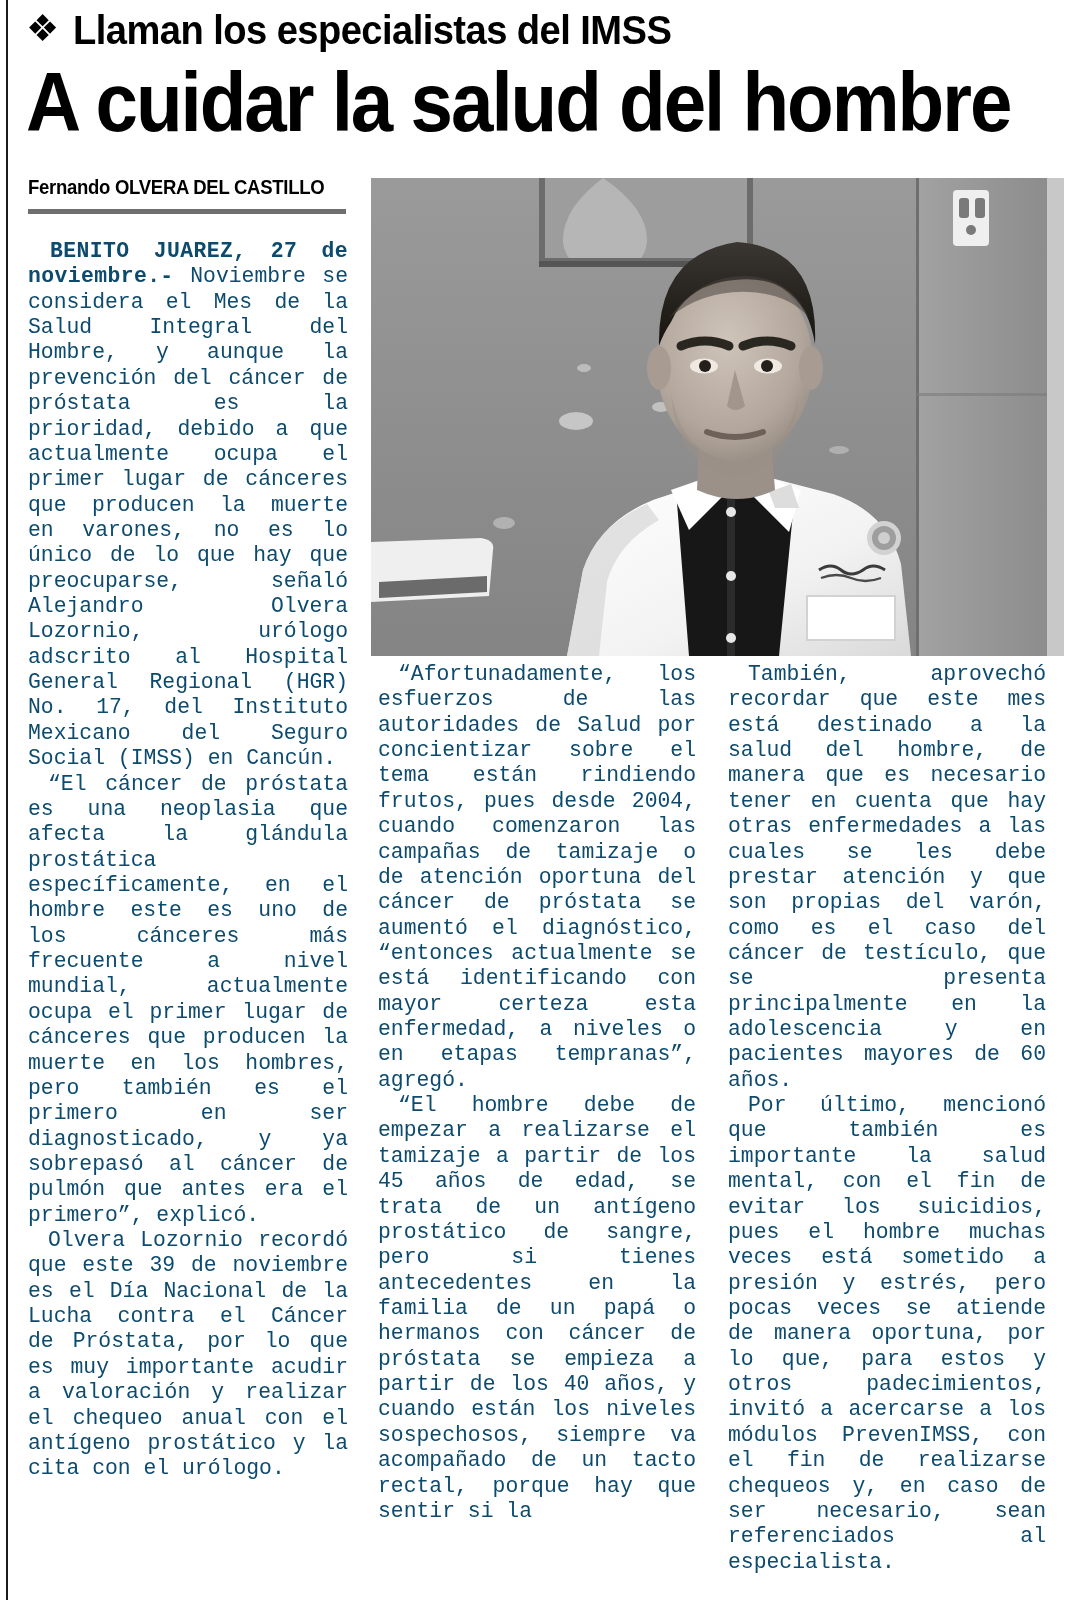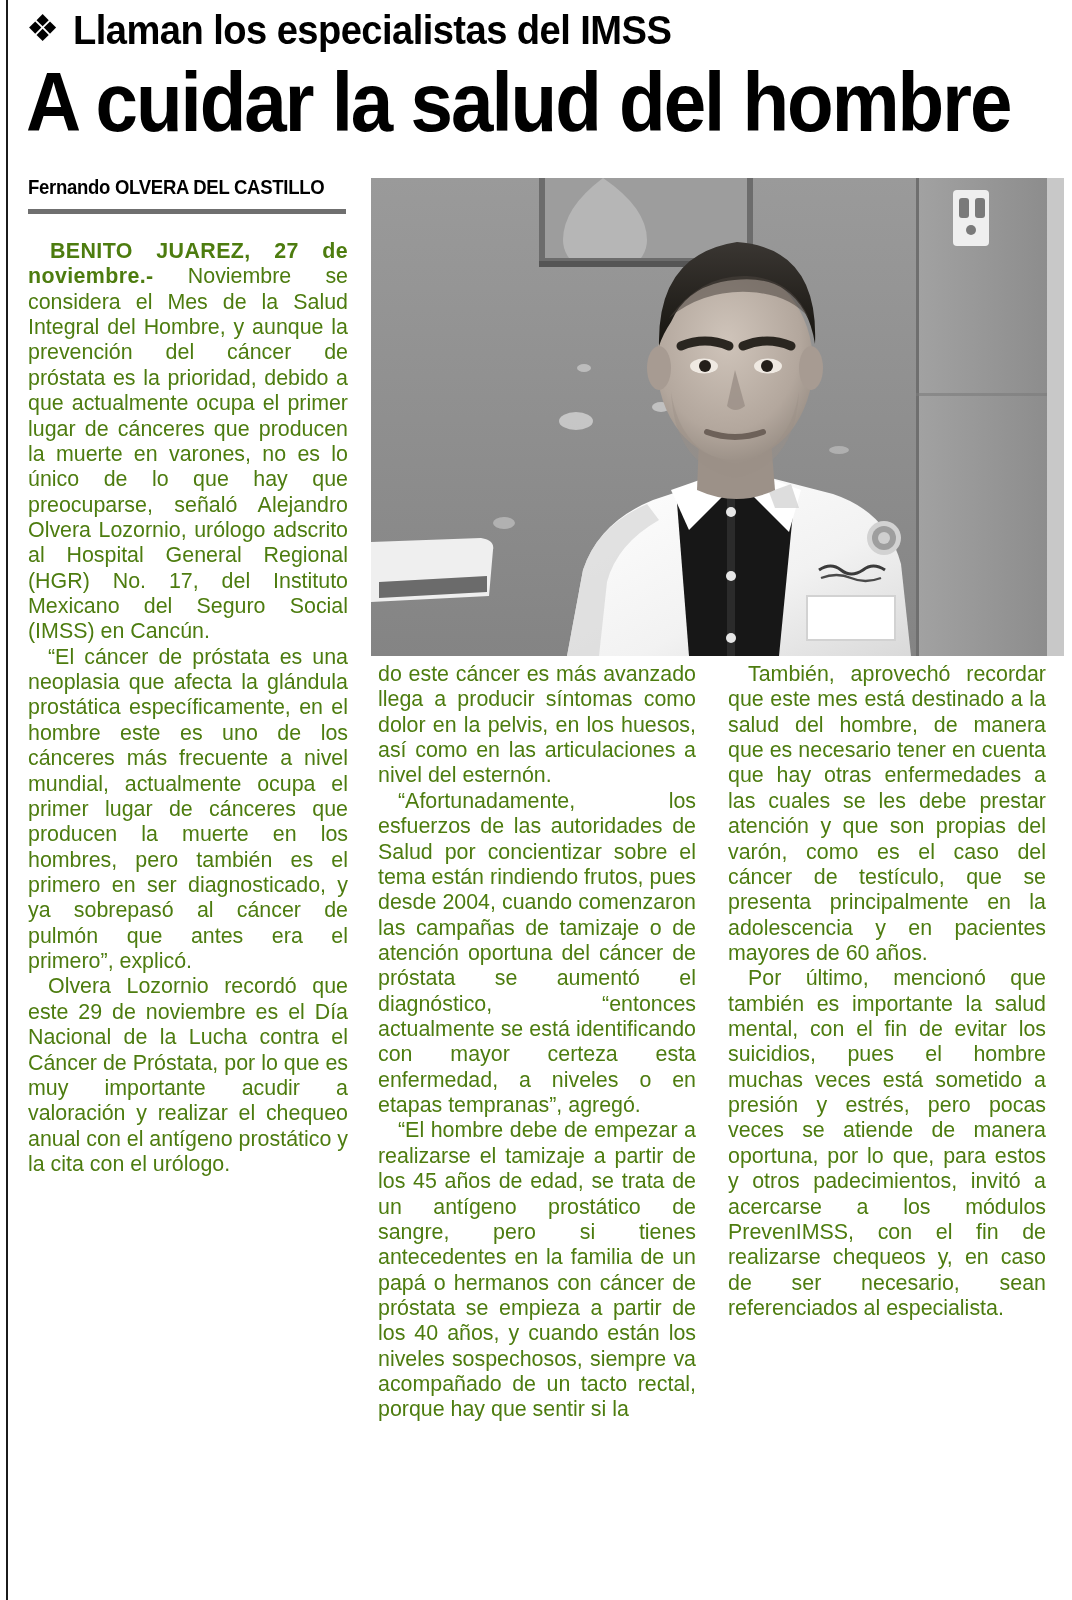--- a/index.html
+++ b/index.html
@@ -118,24 +118,24 @@
     width: 693px;
     height: 478px;
     overflow: hidden;
     background: #8d8d8d;
   }
   .photo svg { display: block; }
 
   
   .col {
     position: absolute;
-    font-family: Liberation Sans, sans-serif;
+    font-family: Liberation Mono, monospace;
     font-size: 21.4px;
     line-height: 1.185;
-    color: #4d7c0f;
+    color: #0c4a6e;
     text-align: justify;
     text-justify: inter-word;
     hyphens: manual;
   }
   .col p {
     margin: 0;
     text-indent: 20px;
   }
   .col p.first {
     text-indent: 22px;
@@ -282,25 +282,24 @@
         <circle cx="513" cy="360" r="12" fill="#9e9e9e"></circle>
         <circle cx="513" cy="360" r="6" fill="#cfcfcf"></circle>
 
         <path d="M436 418 L524 418 L524 462 L436 462 Z" fill="#ffffff" stroke="#d2d2d2" stroke-width="2"></path>
       </svg>
     </div>
 
     <div class="col col-1">
       <p class="first"><span class="dateline">BENITO JUAREZ, 27 de noviembre.-</span><span> Noviembre se considera el Mes de la Salud Integral del Hombre, y aunque la prevención del cáncer de próstata es la prioridad, debido a que actualmente ocupa el primer lugar de cánceres que producen la muerte en varones, no es lo único de lo que hay que preocuparse, señaló Alejandro Olvera Lozornio, urólogo adscrito al Hospital General Regional (HGR) No. 17, del Instituto Mexicano del Seguro Social (IMSS) en Cancún.</span></p>
       <p>“El cáncer de próstata es una neoplasia que afecta la glándula prostática específicamente, en el hombre este es uno de los cánceres más frecuente a nivel mundial, actualmente ocupa el primer lugar de cánceres que producen la muerte en los hombres, pero también es el primero en ser diagnosticado, y ya sobrepasó al cáncer de pulmón que antes era el primero”, explicó.</p>
-      <p>Olvera Lozornio recordó que este 29 de noviembre es el Día Nacional de la Lucha contra el Cáncer de Próstata, por lo que es muy importante acudir a valoración y realizar el chequeo anual con el antígeno prostático y la cita con el urólogo.</p>
+      <p>Olvera Lozornio recordó que este 39 de noviembre es el Día Nacional de la Lucha contra el Cáncer de Próstata, por lo que es muy importante acudir a valoración y realizar el chequeo anual con el antígeno prostático y la cita con el urólogo.</p>
     </div>
 
     <div class="col col-2">
-      <p style="text-indent:0">do este cáncer es más avanzado llega a producir síntomas como dolor en la pelvis, en los huesos, así como en las articulaciones a nivel del esternón.</p>
       <p>“Afortunadamente, los esfuerzos de las autoridades de Salud por concientizar sobre el tema están rindiendo frutos, pues desde 2004, cuando comenzaron las campañas de tamizaje o de atención oportuna del cáncer de próstata se aumentó el diagnóstico, “entonces actualmente se está identificando con mayor certeza esta enfermedad, a niveles o en etapas tempranas”, agregó.</p>
       <p>“El hombre debe de empezar a realizarse el tamizaje a partir de los 45 años de edad, se trata de un antígeno prostático de sangre, pero si tienes antecedentes en la familia de un papá o hermanos con cáncer de próstata se empieza a partir de los 40 años, y cuando están los niveles sospechosos, siempre va acompañado de un tacto rectal, porque hay que sentir si la</p>
     </div>
 
     <div class="col col-3">
       <p>También, aprovechó recordar que este mes está destinado a la salud del hombre, de manera que es necesario tener en cuenta que hay otras enfermedades a las cuales se les debe prestar atención y que son propias del varón, como es el caso del cáncer de testículo, que se presenta principalmente en la adolescencia y en pacientes mayores de 60 años.</p>
       <p>Por último, mencionó que también es importante la salud mental, con el fin de evitar los suicidios, pues el hombre muchas veces está sometido a presión y estrés, pero pocas veces se atiende de manera oportuna, por lo que, para estos y otros padecimientos, invitó a acercarse a los módulos PrevenIMSS, con el fin de realizarse chequeos y, en caso de ser necesario, sean referenciados al especialista.</p>
     </div>
 
   </div>

